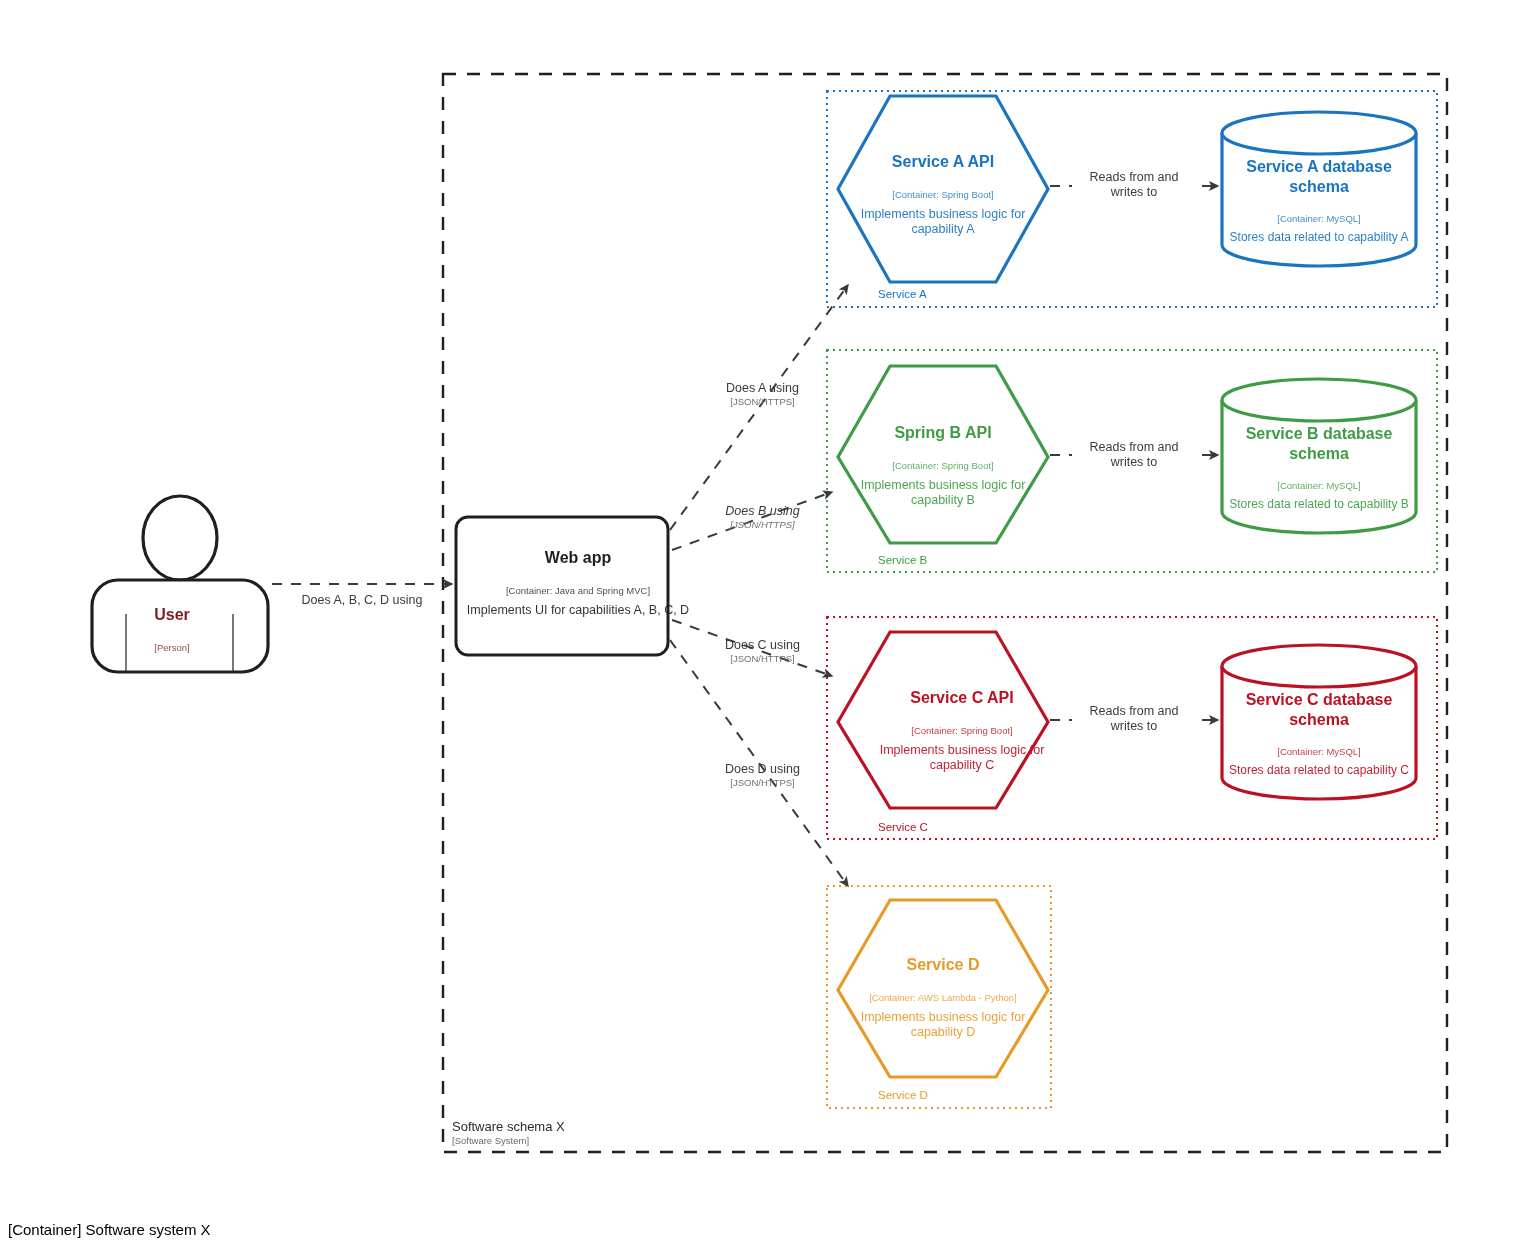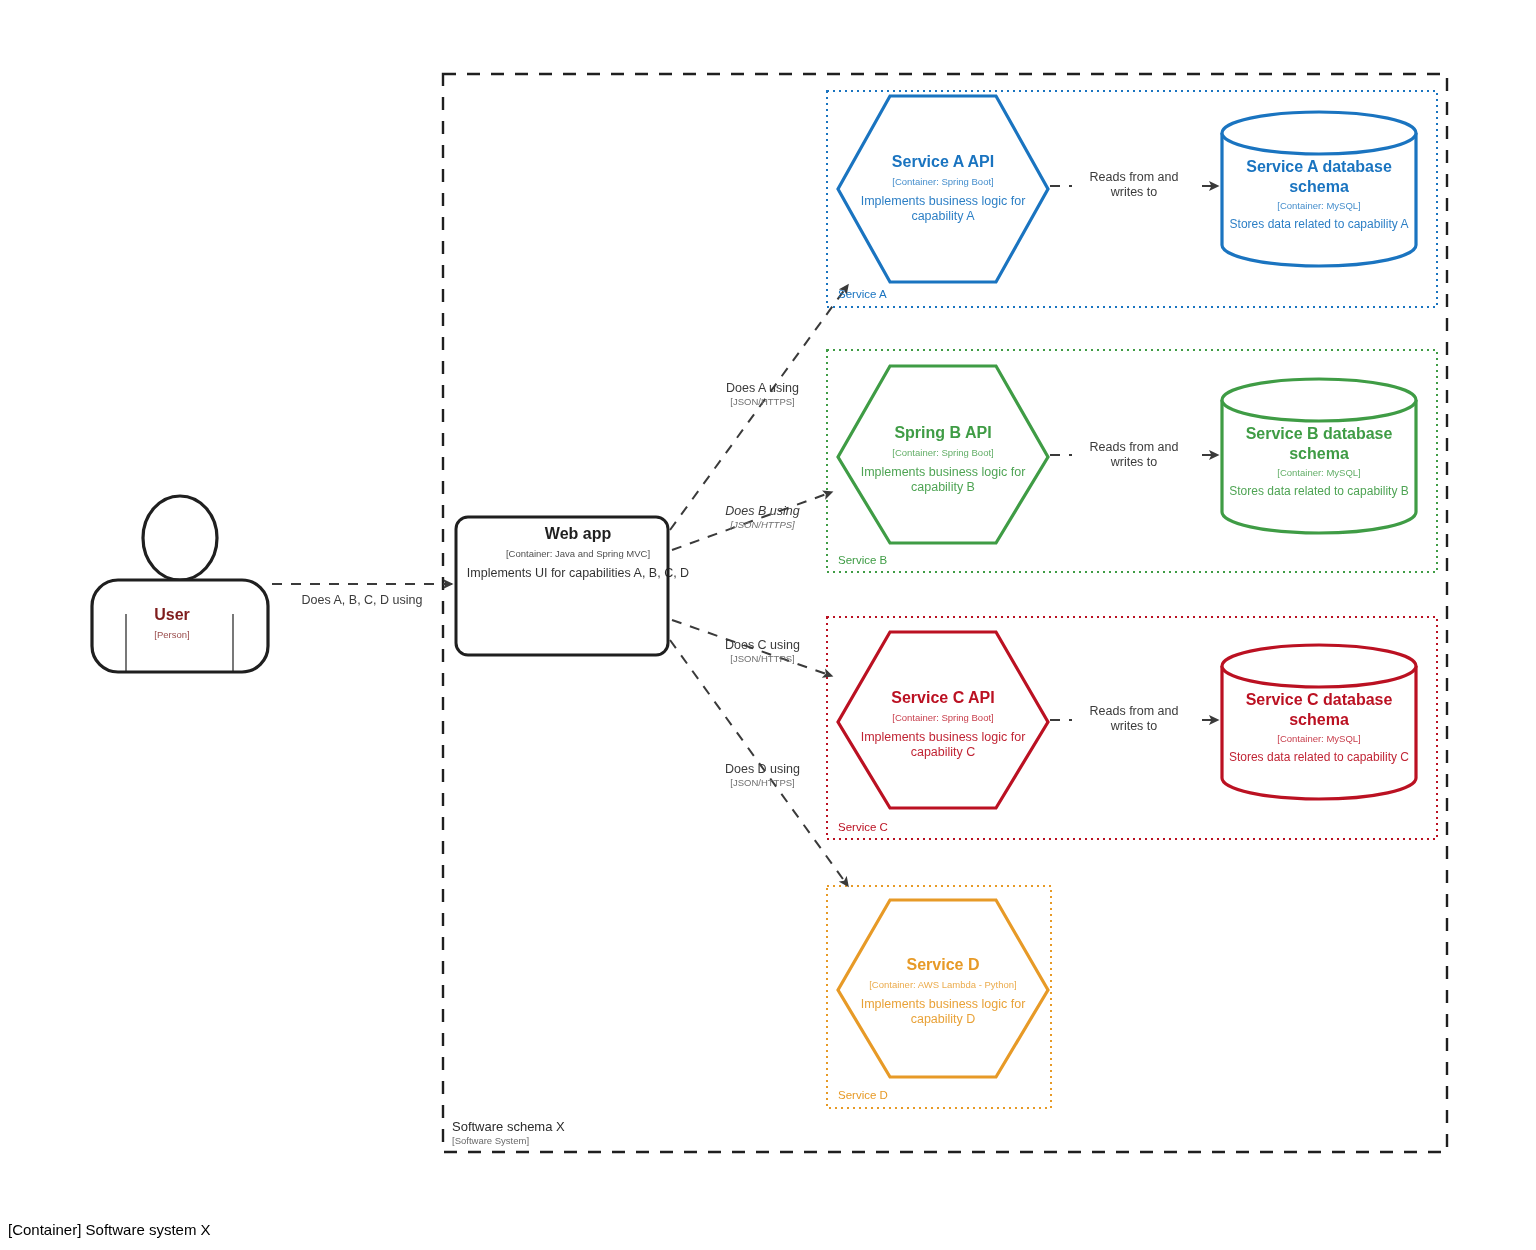--- a/index.html
+++ b/index.html
@@ -33,40 +33,41 @@
     line-height: 1.22;
     pointer-events: none;
   }
   .el-title {
     font-weight: bold;
     font-size: 16px;
   }
   .el-tech {
     font-size: 9.5px;
     opacity: 0.82;
-    margin-top: 4px;
+    margin-top: 17px;
   }
   .el-desc {
     font-size: 12.5px;
     margin-top: 7px;
     opacity: 0.92;
   }
   .edge-lbl {
     position: absolute;
     text-align: center;
     color: #3b3b3b;
     line-height: 1.2;
     pointer-events: none;
   }
   .edge-main { font-size: 12.5px; }
   .edge-tech { font-size: 9.5px; color: #707070; margin-top: 0px; }
   .grp-lbl {
     position: absolute;
     font-size: 11.5px;
     pointer-events: none;
+    margin-left: 40px;
   }
   .sys-lbl {
     position: absolute;
     font-size: 13px;
     color: #2b2b2b;
     line-height: 1.25;
     pointer-events: none;
   }
   .sys-lbl .sub { font-size: 9.5px; color: #6a6a6a; }
   .caption {
@@ -144,21 +145,21 @@
     <line x1="1050" y1="455" x2="1218" y2="455" stroke="#3a3a3a" stroke-width="2" stroke-dasharray="10 9" marker-end="url(#arrowDark)"></line>
 
     <line x1="1050" y1="720" x2="1218" y2="720" stroke="#3a3a3a" stroke-width="2" stroke-dasharray="10 9" marker-end="url(#arrowDark)"></line>
   </svg>
 
   <div class="lbl" style="left:92px; top:605px; width:160px; color:#7f1d1d;">
     <div class="el-title">User</div>
     <div class="el-tech">[Person]</div>
   </div>
 
-  <div class="lbl" style="left:458px; top:524px; width:240px; color:#1f1f1f;">
+  <div class="lbl" style="left:458px; top:548px; width:240px; color:#1f1f1f;">
     <div class="el-title">Web app</div>
     <div class="el-tech">[Container: Java and Spring MVC]</div>
     <div class="el-desc" style="padding:0 8px;">Implements UI for capabilities A, B, C, D</div>
   </div>
 
   <div class="lbl" style="left:858px; top:152px; width:170px; color:#1a74c0;">
     <div class="el-title">Service A API</div>
     <div class="el-tech">[Container: Spring Boot]</div>
     <div class="el-desc">Implements business logic for capability A</div>
   </div>
@@ -174,21 +175,21 @@
     <div class="el-tech">[Container: Spring Boot]</div>
     <div class="el-desc">Implements business logic for capability B</div>
   </div>
 
   <div class="lbl" style="left:1226px; top:424px; width:186px; color:#3f9c45;">
     <div class="el-title">Service B database schema</div>
     <div class="el-tech">[Container: MySQL]</div>
     <div class="el-desc" style="margin-top:5px; font-size:12px;">Stores data related to capability B</div>
   </div>
 
-  <div class="lbl" style="left:858px; top:688px; width:170px; color:#bb1122;">
+  <div class="lbl" style="left:877px; top:688px; width:170px; color:#bb1122;">
     <div class="el-title">Service C API</div>
     <div class="el-tech">[Container: Spring Boot]</div>
     <div class="el-desc">Implements business logic for capability C</div>
   </div>
 
   <div class="lbl" style="left:1226px; top:690px; width:186px; color:#bb1122;">
     <div class="el-title">Service C database schema</div>
     <div class="el-tech">[Container: MySQL]</div>
     <div class="el-desc" style="margin-top:5px; font-size:12px;">Stores data related to capability C</div>
   </div>

